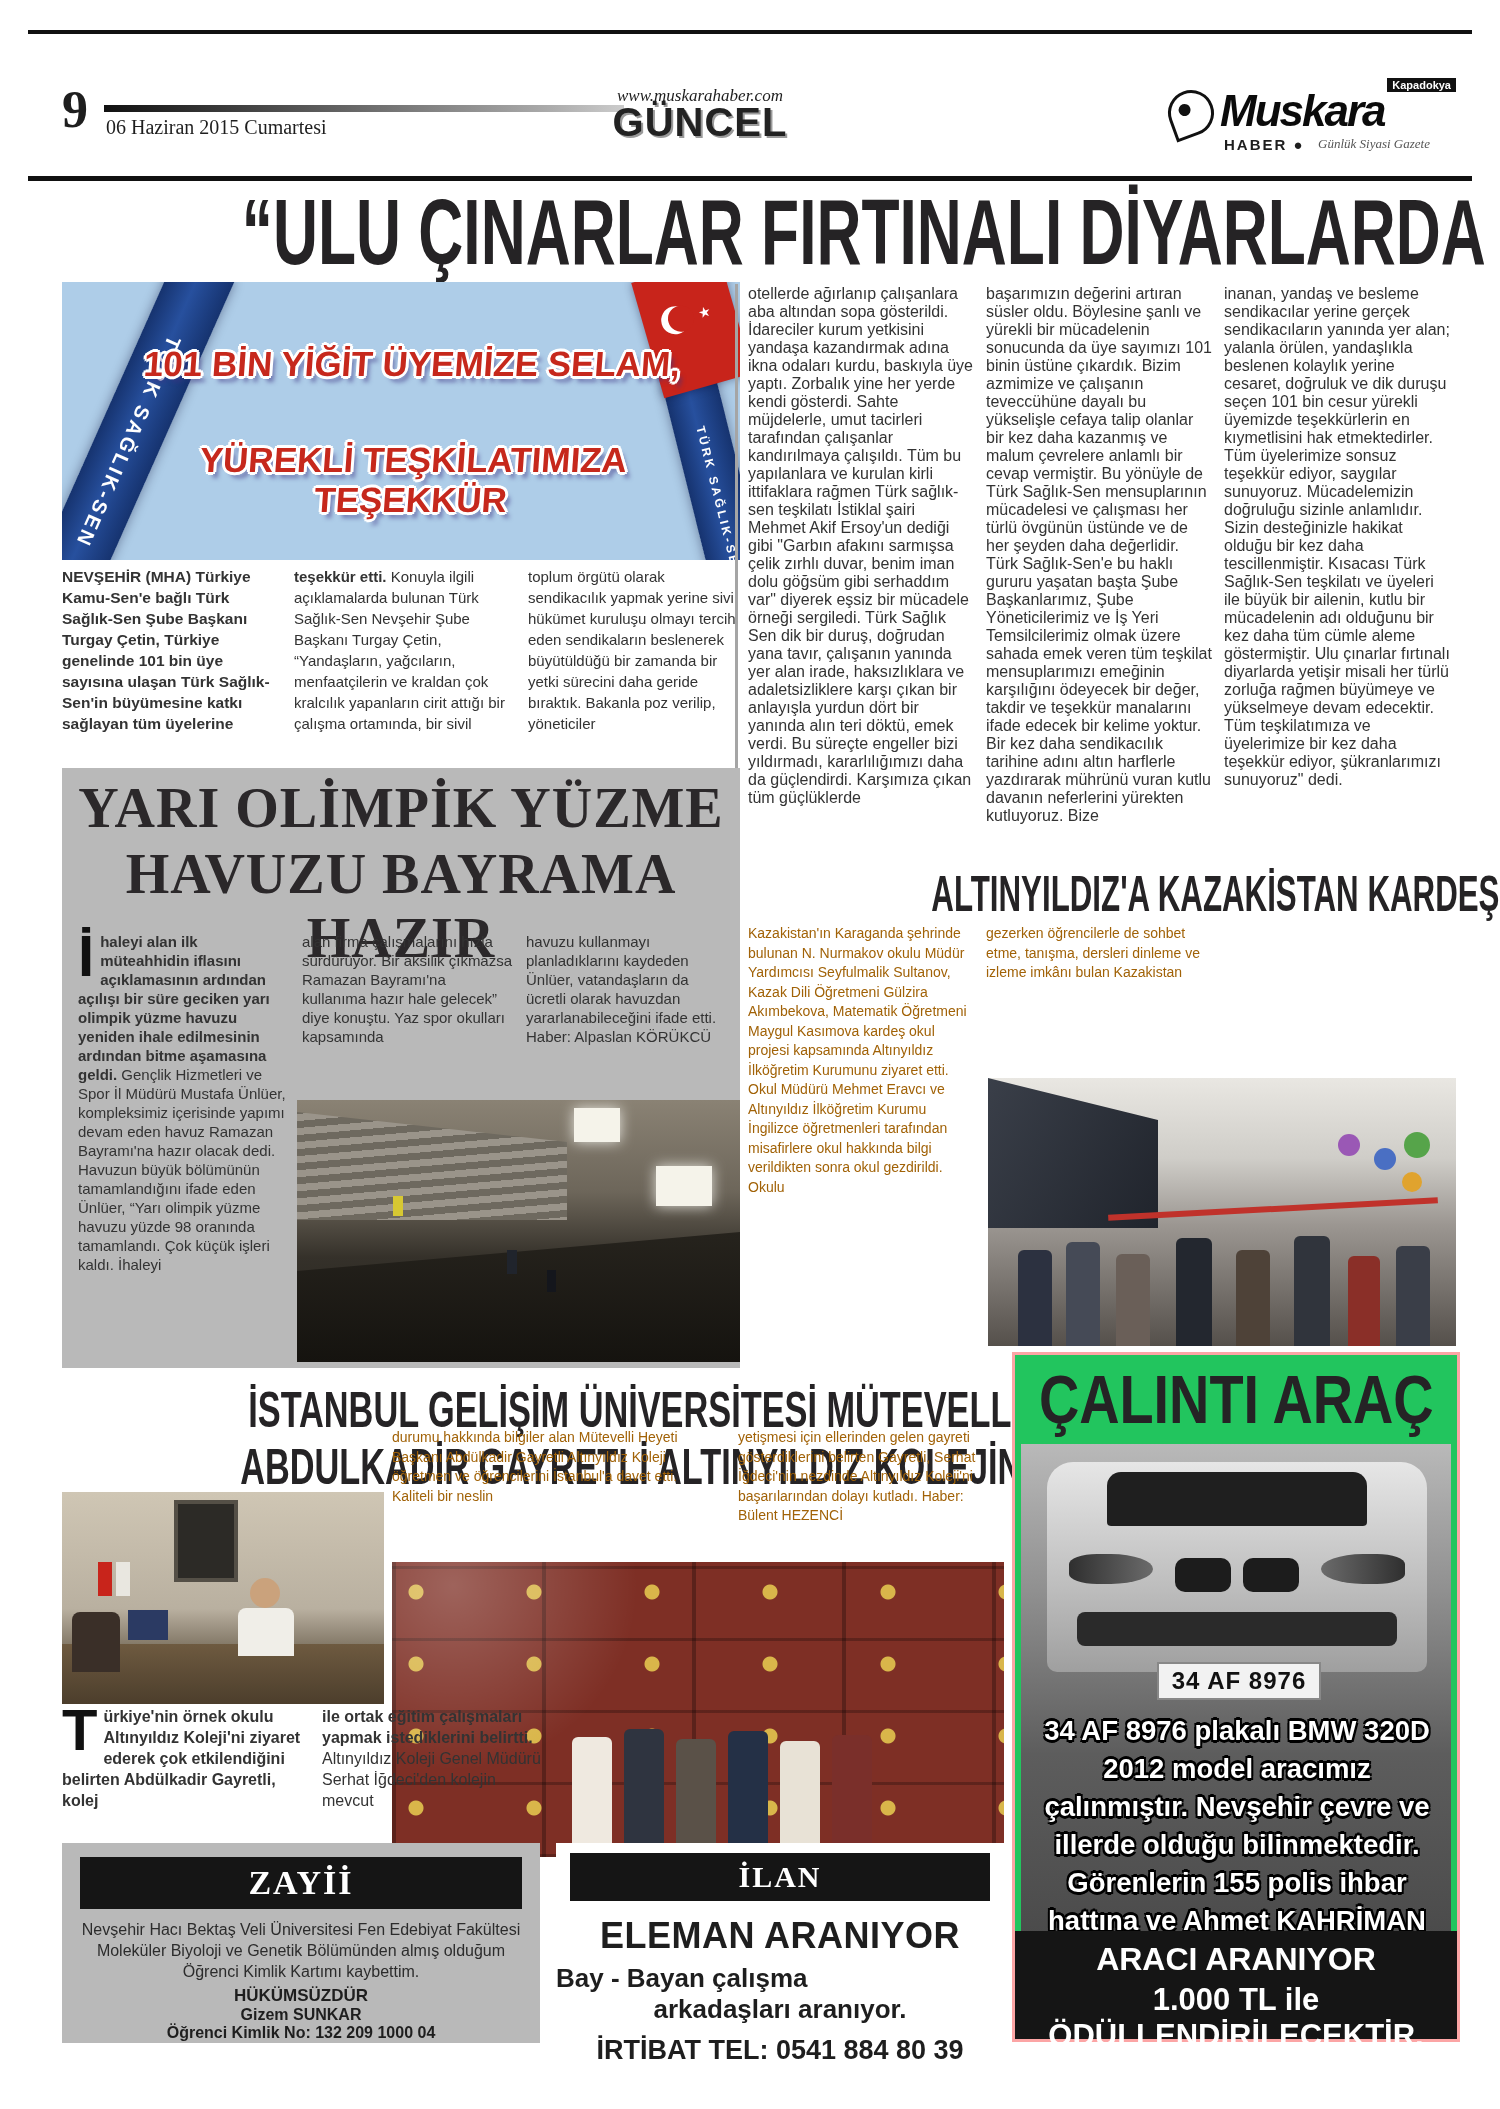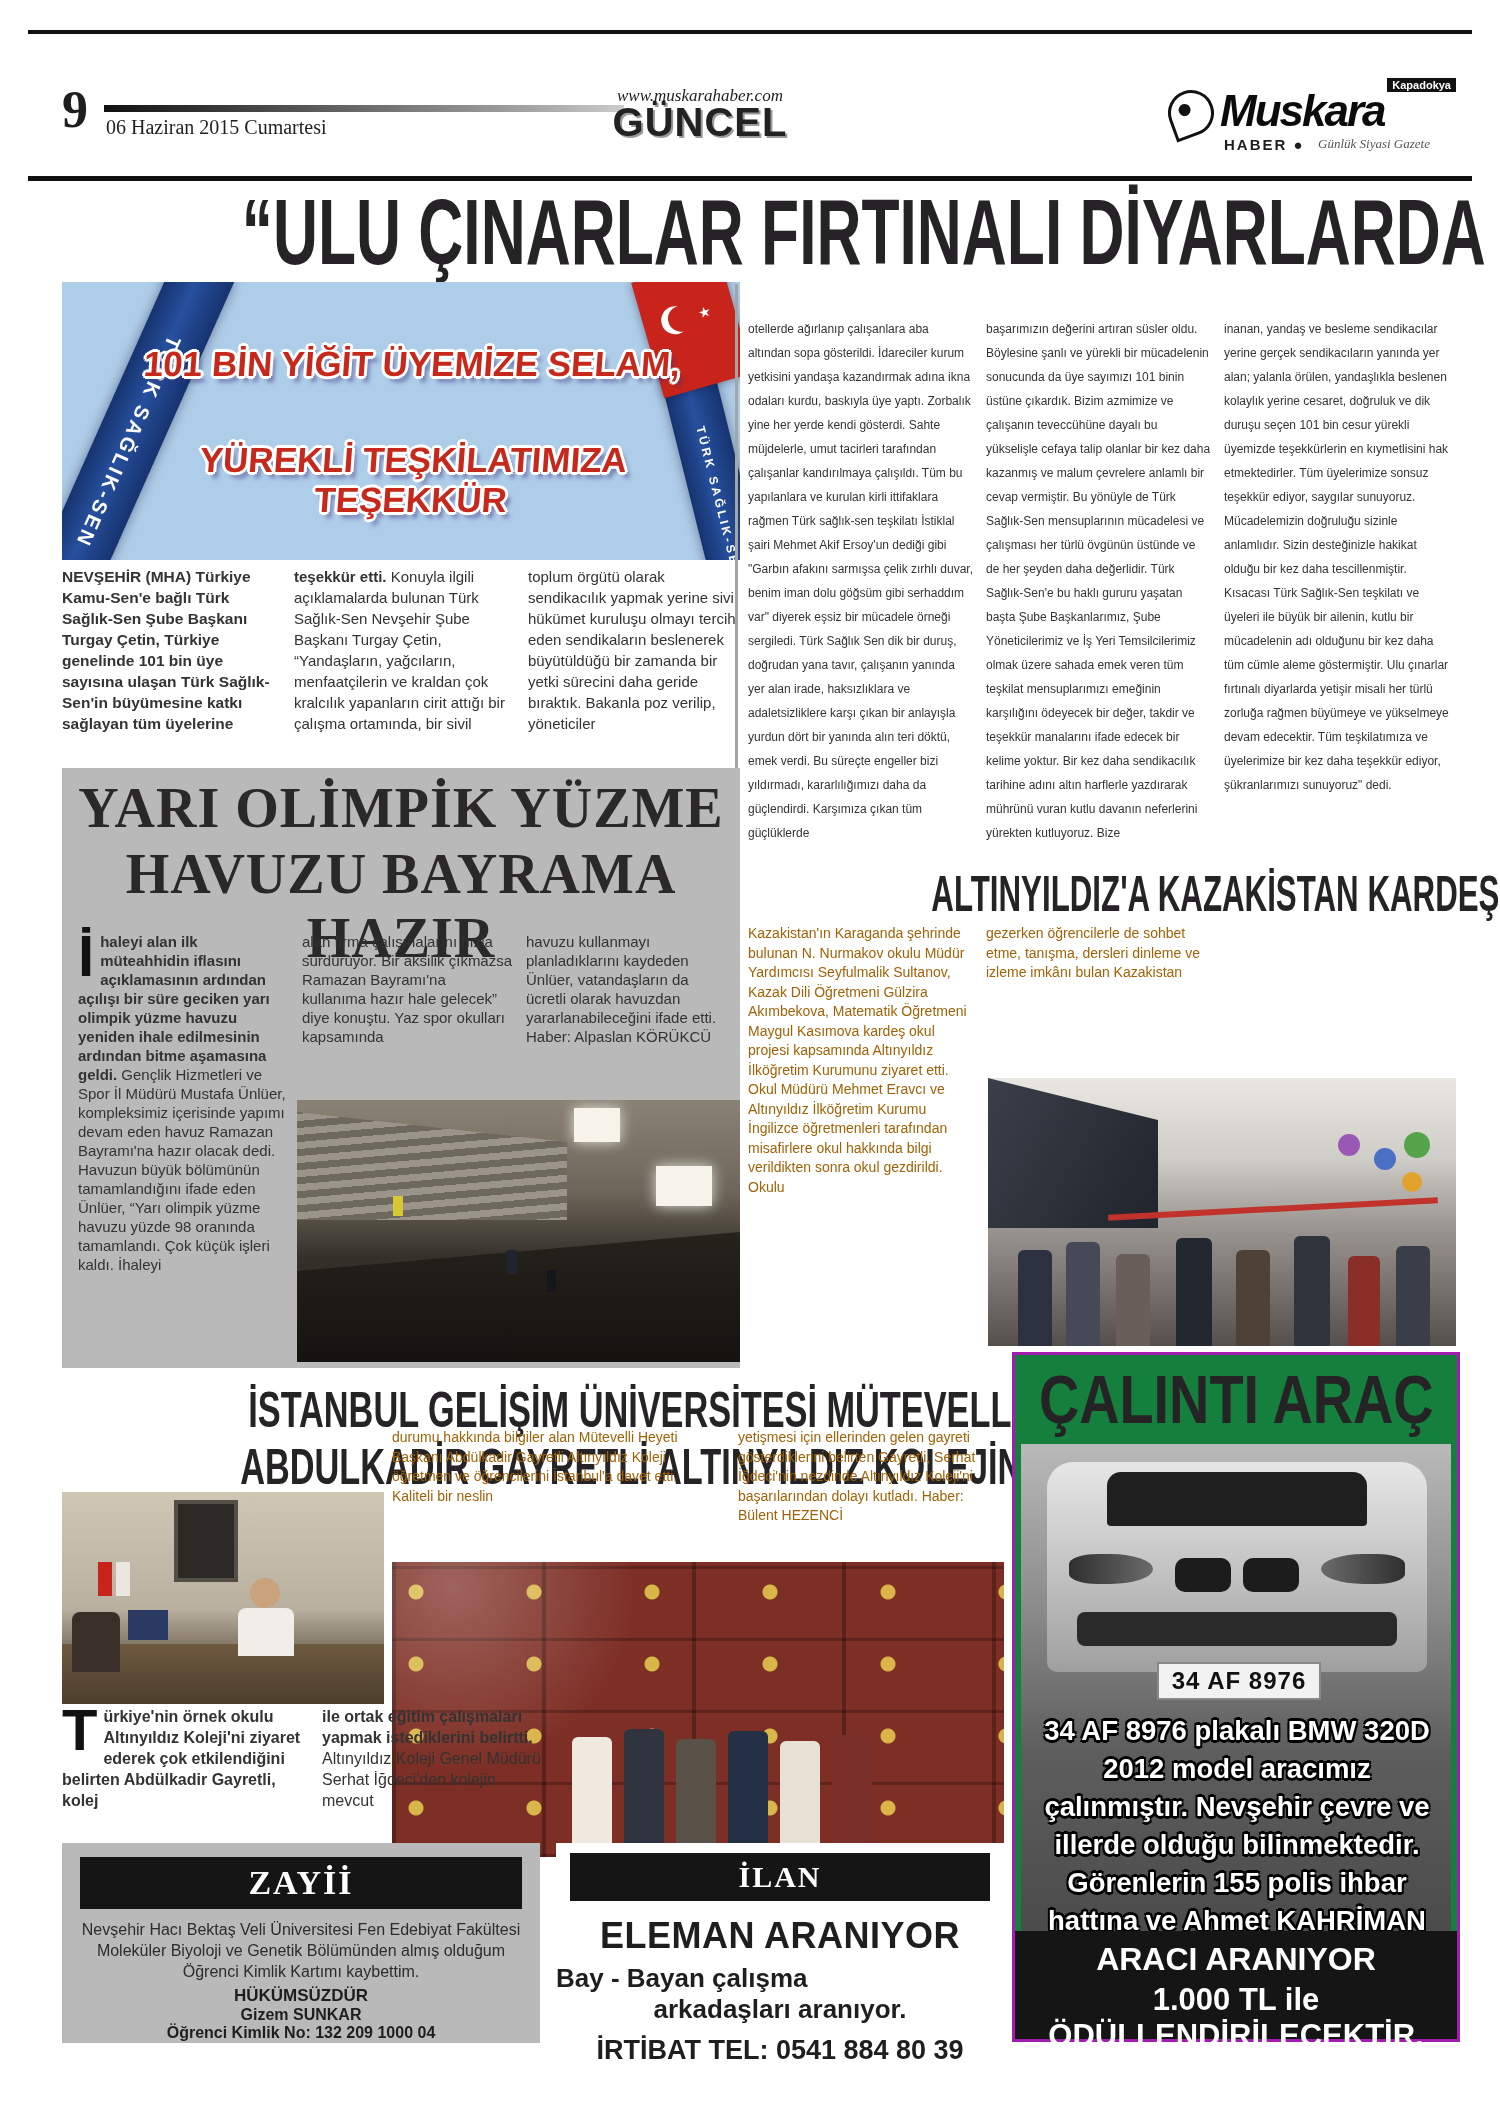--- a/index.html
+++ b/index.html
@@ -20,21 +20,21 @@
   .brand-tagline{font-family:"Liberation Serif",serif;font-style:italic;font-size:13px;color:#555;}
   .logo-swirl{width:40px;height:40px;border:3px solid #111;border-radius:50% 50% 50% 0;
               transform:rotate(-20deg);}
   .logo-swirl:after{content:"";position:absolute;left:9px;top:9px;width:12px;height:12px;
               background:#111;border-radius:50%;}
   
   .cond{font-weight:bold;color:#252325;white-space:nowrap;}
   .serif-head{font-family:"Liberation Serif",serif;font-weight:bold;color:#2b282a;text-align:center;}
   
   .colA{font-size:15px;line-height:21px;color:#333;}
-  .colB{font-size:12px;line-height:24px;color:#333;margin-top:32px;}
+  .colB{font-size:16px;line-height:18px;color:#333;}
   .colC{font-size:14px;line-height:19.5px;color:#a16207;}
   .colD{font-size:15px;line-height:19px;color:#333;}
   .bold{font-weight:bold;}
   .dropcap{float:left;font-weight:bold;font-size:58px;line-height:48px;padding-right:6px;color:#111;}
   
   .banner{background:
       repeating-conic-gradient(from 200deg at 50% 120%, rgba(255,255,255,.35) 0 6deg, rgba(120,170,215,.35) 6deg 12deg),
       linear-gradient(180deg,#aecdе8,#bcd6ec);
       background-color:#aecde8;overflow:hidden;}
   .banner-red{font-weight:bold;font-size:35px;color:#c6281c;text-align:center;letter-spacing:0px;
@@ -217,21 +217,21 @@
   </div>
 
   <div class="abs" style="left:556px;top:1843px;width:448px;height:240px;background:#fff;">
     <div class="blackbar" style="margin:10px 14px 0 14px;height:48px;line-height:48px;font-family:'Liberation Serif',serif;font-weight:bold;font-size:30px;letter-spacing:2px;">İLAN</div>
     <div class="bold" style="margin-top:14px;text-align:center;font-size:36px;letter-spacing:0.5px;">ELEMAN ARANIYOR</div>
     <div class="bold" style="margin-top:6px;text-align:left;font-size:26px;">Bay - Bayan çalışma</div>
     <div class="bold" style="text-align:center;font-size:26px;">arkadaşları aranıyor.</div>
     <div class="bold" style="margin-top:10px;text-align:center;font-size:27px;">İRTİBAT TEL: 0541 884 80 39</div>
   </div>
 
-  <div class="abs" style="left:1012px;top:1352px;width:448px;height:690px;background:#15803d;border:3px solid #a21caf;box-sizing:border-box;">
+  <div class="abs" style="left:1012px;top:1352px;width:448px;height:690px;background:#22c55e;border:3px solid #fca5a5;box-sizing:border-box;">
     <div style="text-align:center;margin-top:8px;">
       <span class="cond" style="display:inline-block;font-size:62px;transform:scale(0.9,1.12);transform-origin:center;">ÇALINTI ARAÇ</span>
     </div>
     <div class="photo bmw-photo" style="position:relative;margin:10px 6px 0 6px;height:500px;">
       <div class="abs bmw-body" style="left:26px;top:18px;width:380px;height:210px;">
         <div class="abs" style="left:60px;top:10px;width:260px;height:54px;background:#1f1f1f;border-radius:14px 14px 4px 4px;"></div>
         <div class="abs kidney" style="left:128px;top:96px;width:56px;height:34px;"></div>
         <div class="abs kidney" style="left:196px;top:96px;width:56px;height:34px;"></div>
         <div class="abs headlamp" style="left:22px;top:92px;width:84px;height:30px;"></div>
         <div class="abs headlamp" style="left:274px;top:92px;width:84px;height:30px;transform:scaleX(-1);"></div>

